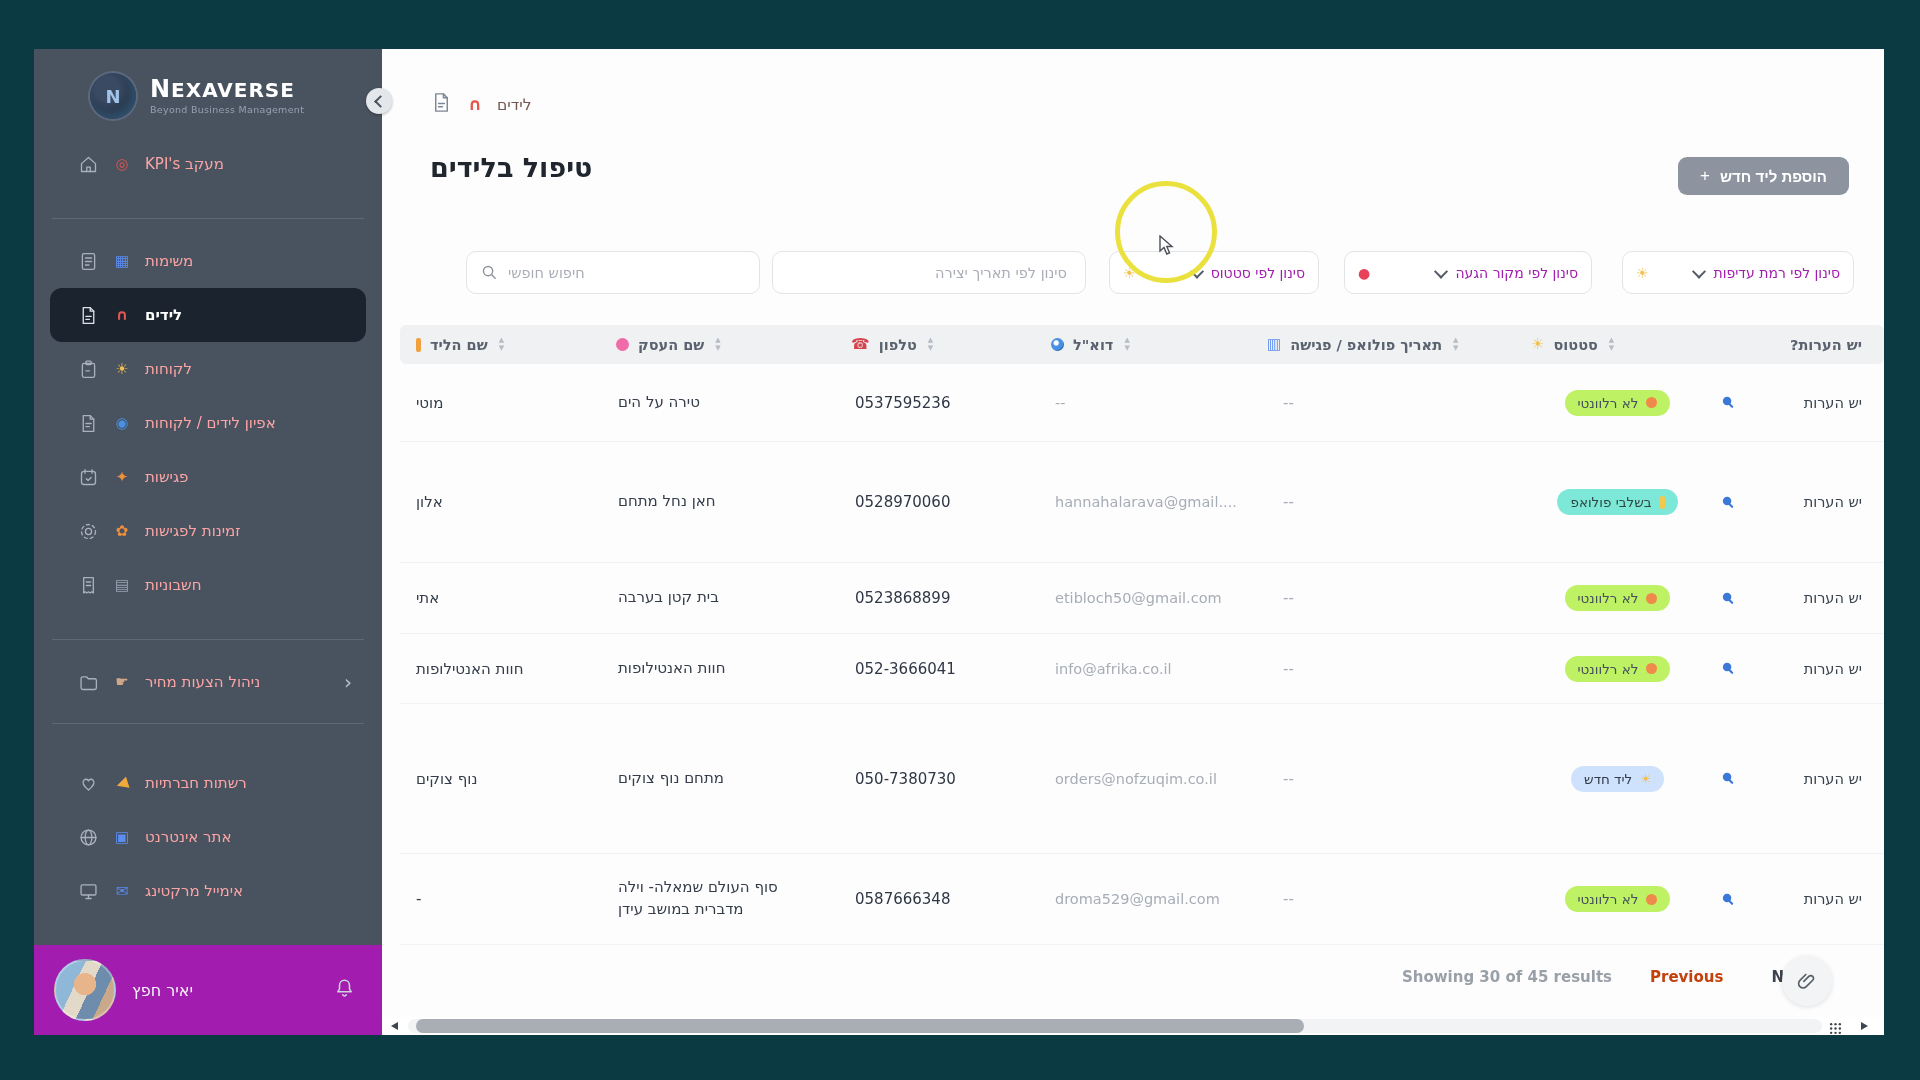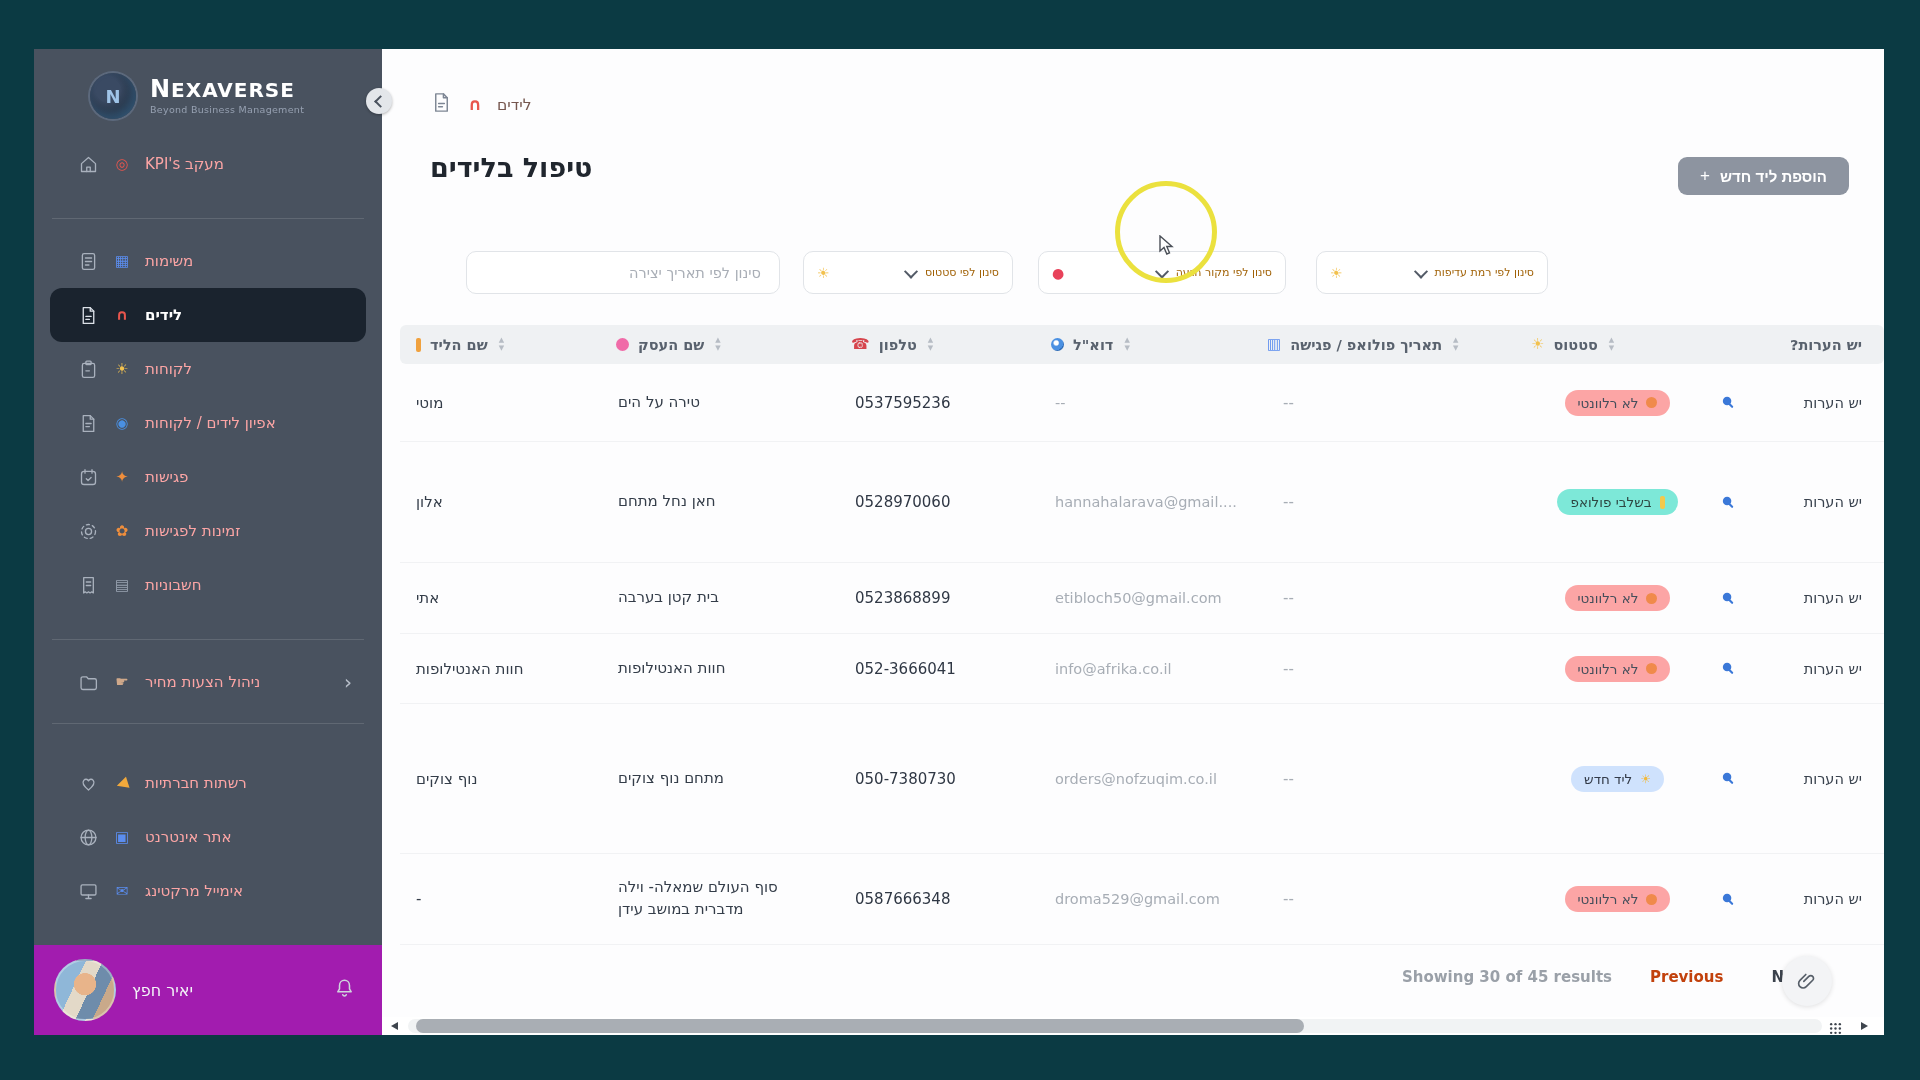--- a/index.html
+++ b/index.html
@@ -57,21 +57,21 @@
 
   .filters{margin-top:68px;padding-left:84px;display:flex;align-items:center}
   .finput{height:43px;border:1px solid #e1e4e8;border-radius:10px;background:#fff;display:flex;align-items:center;box-sizing:border-box}
   .fsearch{width:294px;margin-right:12px;padding:0 12px 0 14px;gap:8px}
   .fsearch svg{width:17px;height:17px;stroke:#8b929c;fill:none;stroke-width:2;stroke-linecap:round;flex-shrink:0}
   .fsearch input,.fdate input{border:none;outline:none;background:transparent;font-family:inherit;font-size:14.5px;color:#5d6673;width:100%}
   .fsearch input::placeholder,.fdate input::placeholder{color:#a9aeb6}
   .fdate{width:314px;margin-right:23px;padding:0 16px}
   .fdate input{direction:rtl}
   .fsel{height:43px;border:1px solid #e1e4e8;border-radius:10px;background:#fff;display:flex;align-items:center;padding:0 13px;box-sizing:border-box;cursor:pointer}
-  .fsel .flabel{font-size:11px;color:#a16207;direction:rtl}
+  .fsel .flabel{font-size:14px;color:#a21caf;direction:rtl}
   .fsel .spacer{flex:1}
   .chev-down{width:8px;height:8px;border-left:2px solid #525a66;border-bottom:2px solid #525a66;transform:rotate(-45deg) translate(1px,-1px);margin-right:9px;flex-shrink:0}
   .fstatus{width:210px;margin-right:25px}
   .fsource{width:248px;margin-right:30px}
   .fpriority{width:232px}
   .fglyph{font-size:14px;line-height:1}
 
   
   .grid7{display:grid;grid-template-columns:200px 235px 200px 212px 268px 205px 164px;align-items:center}
   .thead{margin:31px 0 0 18px;width:1484px;height:39px;background:#eff1f3;border-radius:6px}
@@ -92,21 +92,21 @@
   .h1{height:77px}.h2{height:120px}.h3{height:70px}.h4{height:69px}.h5{height:149px}.h6{height:90px}
   .cell{padding-left:16px;direction:rtl;text-align:left}
   .cell.biz{padding-left:18px;max-width:195px;line-height:1.45}
   .cell.phone{padding-left:20px;font-weight:500;color:#2f3744;direction:ltr}
   .cell.email{padding-left:20px;color:#a7adb5;font-size:14.5px;direction:ltr}
   .cell.fup{padding-left:36px;color:#a7adb5;direction:ltr}
   .cell.status{display:flex;justify-content:center;padding:0}
   .cell.notes{display:flex;justify-content:space-between;align-items:center;gap:8px;padding-right:22px;padding-left:0;direction:ltr}
   .notes-label{font-size:14.5px;color:#39424e;direction:rtl}
   .mag svg{width:17px;height:17px;display:block}
-  .pill{height:26px;border-radius:13px;display:inline-flex;align-items:center;gap:8px;padding:0 13px;font-size:13.5px;color:#454e5b;background:#fca5a5;white-space:nowrap}
+  .pill{height:26px;border-radius:13px;display:inline-flex;align-items:center;gap:8px;padding:0 13px;font-size:13.5px;color:#454e5b;background:#bef264;white-space:nowrap}
   .pill .ptext{direction:rtl}
   .dot-orange{width:11px;height:11px;border-radius:50%;background:#f08a4b;flex-shrink:0}
   .pill--teal{background:#7de8d8;color:#2e4742}
   .bar-yellow{width:5px;height:13px;border-radius:2px;background:#f2c94c;flex-shrink:0}
   .pill--blue{background:#cfe2fd;color:#333b49}
   .pill--blue .psun{color:#f2b93b;font-size:12px;line-height:1}
 
   
   .tfoot{margin-left:18px;width:1484px;height:64px;position:relative;display:flex;align-items:center;justify-content:flex-end}
   .showing{color:#9aa0a8;font-size:15px;font-weight:600;margin-right:38px}
@@ -304,20 +304,27 @@
     </button>
 
     <div class="ring"></div>
     <div class="cursor">
       <svg width="20" height="22" viewBox="0 0 20 22">
           <path d="M2 1 L2 16 L6 12.5 L8.8 19 L11.5 17.8 L8.8 11.5 L14 11.5 Z" fill="#fff" stroke="#4a4f57" stroke-width="1.4"></path>
         </svg>
     </div>
 
     <div class="filters">
+      <div class="finput fsearch">
+        <svg viewBox="0 0 24 24">
+            <circle cx="10" cy="10" r="6.5"></circle>
+            <path d="M15.2 15.2L20 20"></path>
+          </svg>
+        <input type="text" placeholder="חיפוש חופשי" style="">
+      </div>
       <div class="finput fdate">
         <input type="text" placeholder="סינון לפי תאריך יצירה" style="">
       </div>
       <div class="fsel fstatus">
         <span class="fglyph g-yellow">☀</span>
         <span class="spacer"></span>
         <span class="chev-down"></span>
         <span class="flabel">סינון לפי סטטוס</span>
       </div>
       <div class="fsel fsource">

